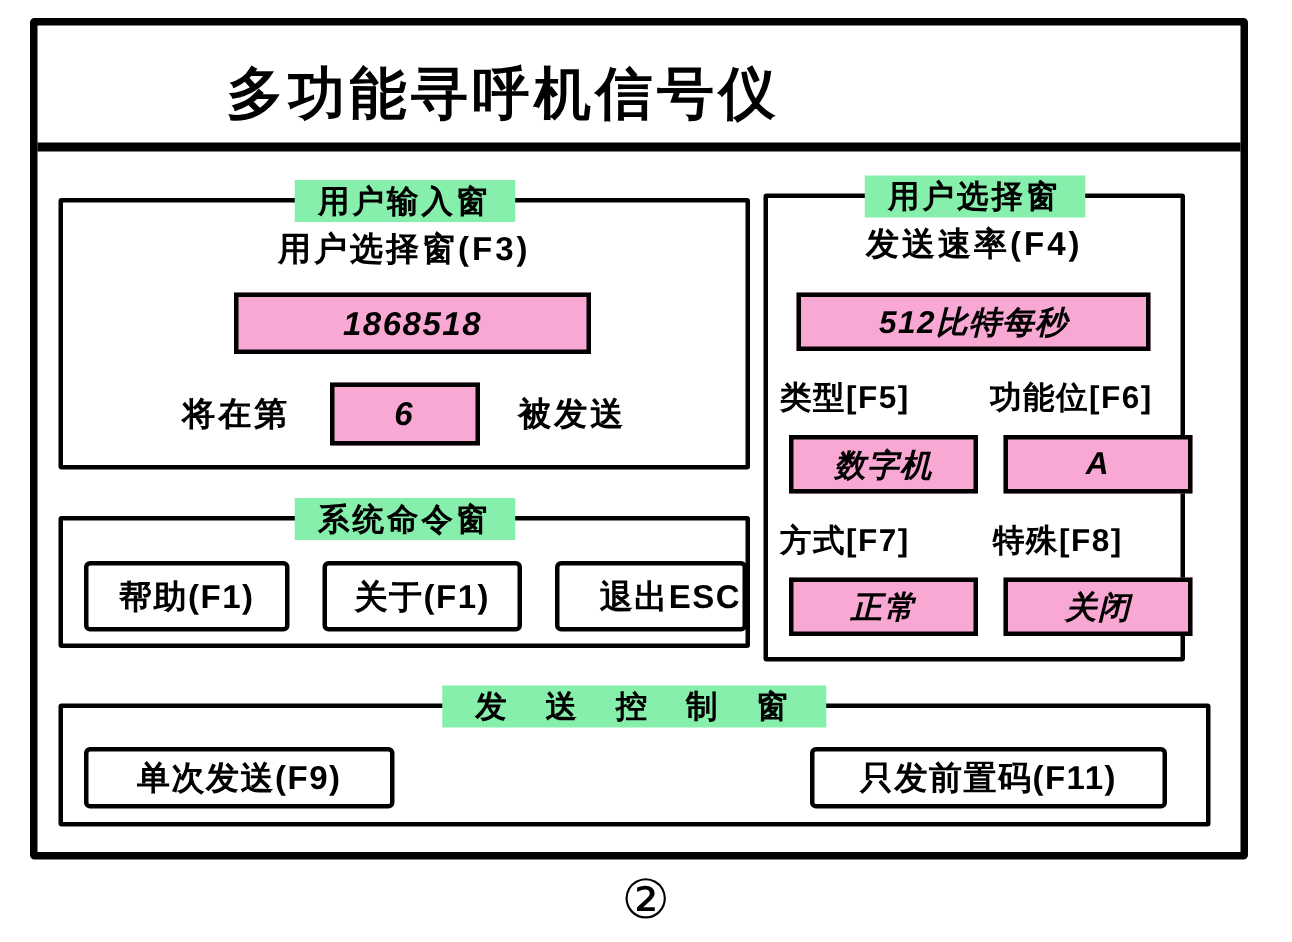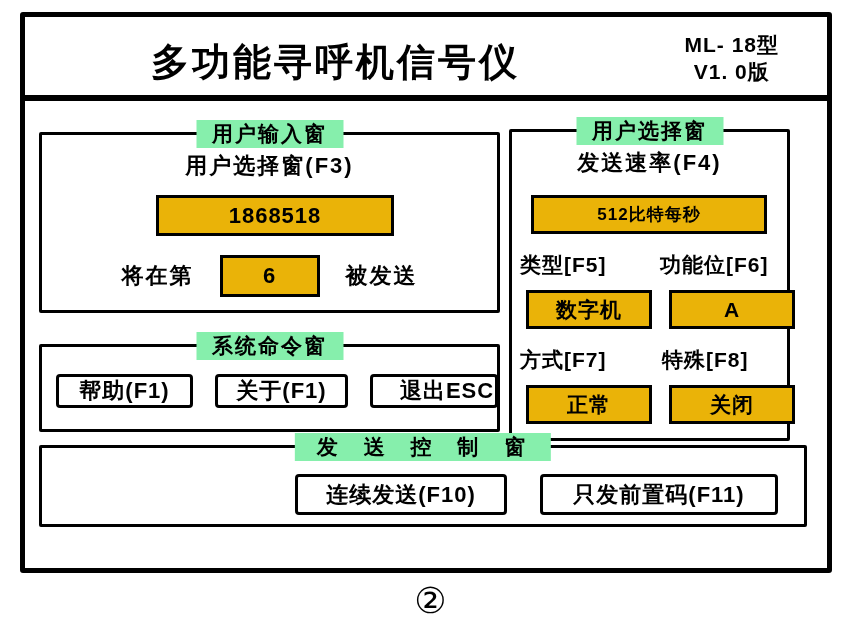--- a/index.html
+++ b/index.html
@@ -48,63 +48,63 @@
     position: absolute; top: -15px; left: 50%;
     transform: translateX(-50%);
     background: #86efac; padding: 0 16px;
     font-size: 21px; white-space: nowrap; letter-spacing: 2px;
   }
   .legend.spaced { letter-spacing: 10px; padding-left: 22px; }
 
   .panel-user-input  { left: 14px; top: 115px; width: 461px; height: 181px; }
   .panel-user-select { left: 484px; top: 112px; width: 281px; height: 312px; }
   .panel-commands    { left: 14px; top: 327px; width: 461px; height: 88px; }
-  .panel-send        { left: 14px; top: 428px; width: 768px; height: 82px; }
+  .panel-send        { left: 14px; top: 452px; width: 768px; height: 82px; }
 
   .field-label {
     text-align: center; font-size: 22px; letter-spacing: 2px; white-space: nowrap;
   }
 
   .vbox {
-    border: 3px solid #000; background: #eab308;
+    border: 3px solid #000; background: #f9a8d4;
     display: flex; align-items: center; justify-content: center;
-    font-size: 22px; letter-spacing: 1px;
+    font-size: 22px; letter-spacing: 1px; font-style: italic;
   }
 
   .addr-label { position: absolute; left: 0; right: 0; top: 16px; }
   .addr-box   { position: absolute; left: 114px; top: 60px; width: 238px; height: 41px; }
 
   .slot-row {
     position: absolute; left: 0; right: 0; top: 120px;
     display: flex; align-items: center; justify-content: center; gap: 26px;
     font-size: 22px; letter-spacing: 2px;
   }
   .slot-box { width: 100px; height: 42px; }
 
   .rate-label { position: absolute; left: 0; right: 0; top: 16px; }
-  .rate-box   { position: absolute; left: 19px; top: 63px; width: 236px; height: 39px; font-size: 17px; }
+  .rate-box   { position: absolute; left: 19px; top: 63px; width: 236px; height: 39px; font-size: 21px; }
 
   .sel-label { position: absolute; font-size: 21px; white-space: nowrap; letter-spacing: 1px; }
   .sel-label.l1a { left: 8px;  top: 119px; }
   .sel-label.l1b { left: 132px; top: 119px; margin-left: 16px; }
   .sel-label.l2a { left: 8px;  top: 214px; }
   .sel-label.l2b { left: 150px; top: 214px; }
   .sel-box { position: absolute; width: 126px; height: 39px; font-size: 21px; }
   .sel-box.b1a { left: 14px;  top: 158px; }
   .sel-box.b1b { left: 157px; top: 158px; }
   .sel-box.b2a { left: 14px;  top: 253px; }
   .sel-box.b2b { left: 157px; top: 253px; text-align: center; }
 
   .btn {
     border: 3px solid #000; border-radius: 4px; background: #fff;
     display: flex; align-items: center; justify-content: center;
     font-size: 22px; letter-spacing: 1px; white-space: nowrap;
     font-weight: bold; font-family: inherit; color: #000;
   }
-  .cmd-btn { position: absolute; top: 27px; height: 34px; }
+  .cmd-btn { position: absolute; top: 27px; height: 47px; }
   .cmd-help  { left: 14px;  width: 137px; }
   .cmd-about { left: 173px; width: 133px; }
   .cmd-exit  { left: 328px; width: 128px; padding-left: 26px; }
 
   .send-btn { position: absolute; top: 26px; height: 41px; }
   .send-single { left: 14px;  width: 207px; }
   .send-cont   { left: 253px; width: 212px; }
   .send-pre    { left: 498px; width: 238px; }
 
   .figure-caption {
@@ -114,24 +114,20 @@
   }
 </style>
 </head>
 <body>
 
 <div class="page">
   <div class="frame">
 
     <div class="titlebar">
       <div class="app-title">多功能寻呼机信号仪</div>
-      <div class="model-block">
-        <div>ML- 18型</div>
-        <div>V1. 0版</div>
-      </div>
     </div>
 
     <div class="panel panel-user-input">
       <div class="legend">用户输入窗</div>
       <div class="field-label addr-label">用户选择窗(F3)</div>
       <div class="vbox addr-box">1868518</div>
       <div class="slot-row">
         <span>将在第</span>
         <span class="vbox slot-box">6</span>
         <span>被发送</span>
@@ -156,20 +152,20 @@
 
     <div class="panel panel-commands">
       <div class="legend">系统命令窗</div>
       <button class="btn cmd-btn cmd-help">帮助(F1)</button>
       <button class="btn cmd-btn cmd-about">关于(F1)</button>
       <button class="btn cmd-btn cmd-exit">退出ESC</button>
     </div>
 
     <div class="panel panel-send">
       <div class="legend spaced">发 送 控 制 窗</div>
-      <button class="btn send-btn send-cont">连续发送(F10)</button>
+      <button class="btn send-btn send-single">单次发送(F9)</button>
       <button class="btn send-btn send-pre">只发前置码(F11)</button>
     </div>
 
   </div>
 
   <div class="figure-caption">②</div>
 </div>
 
 </body></html>

